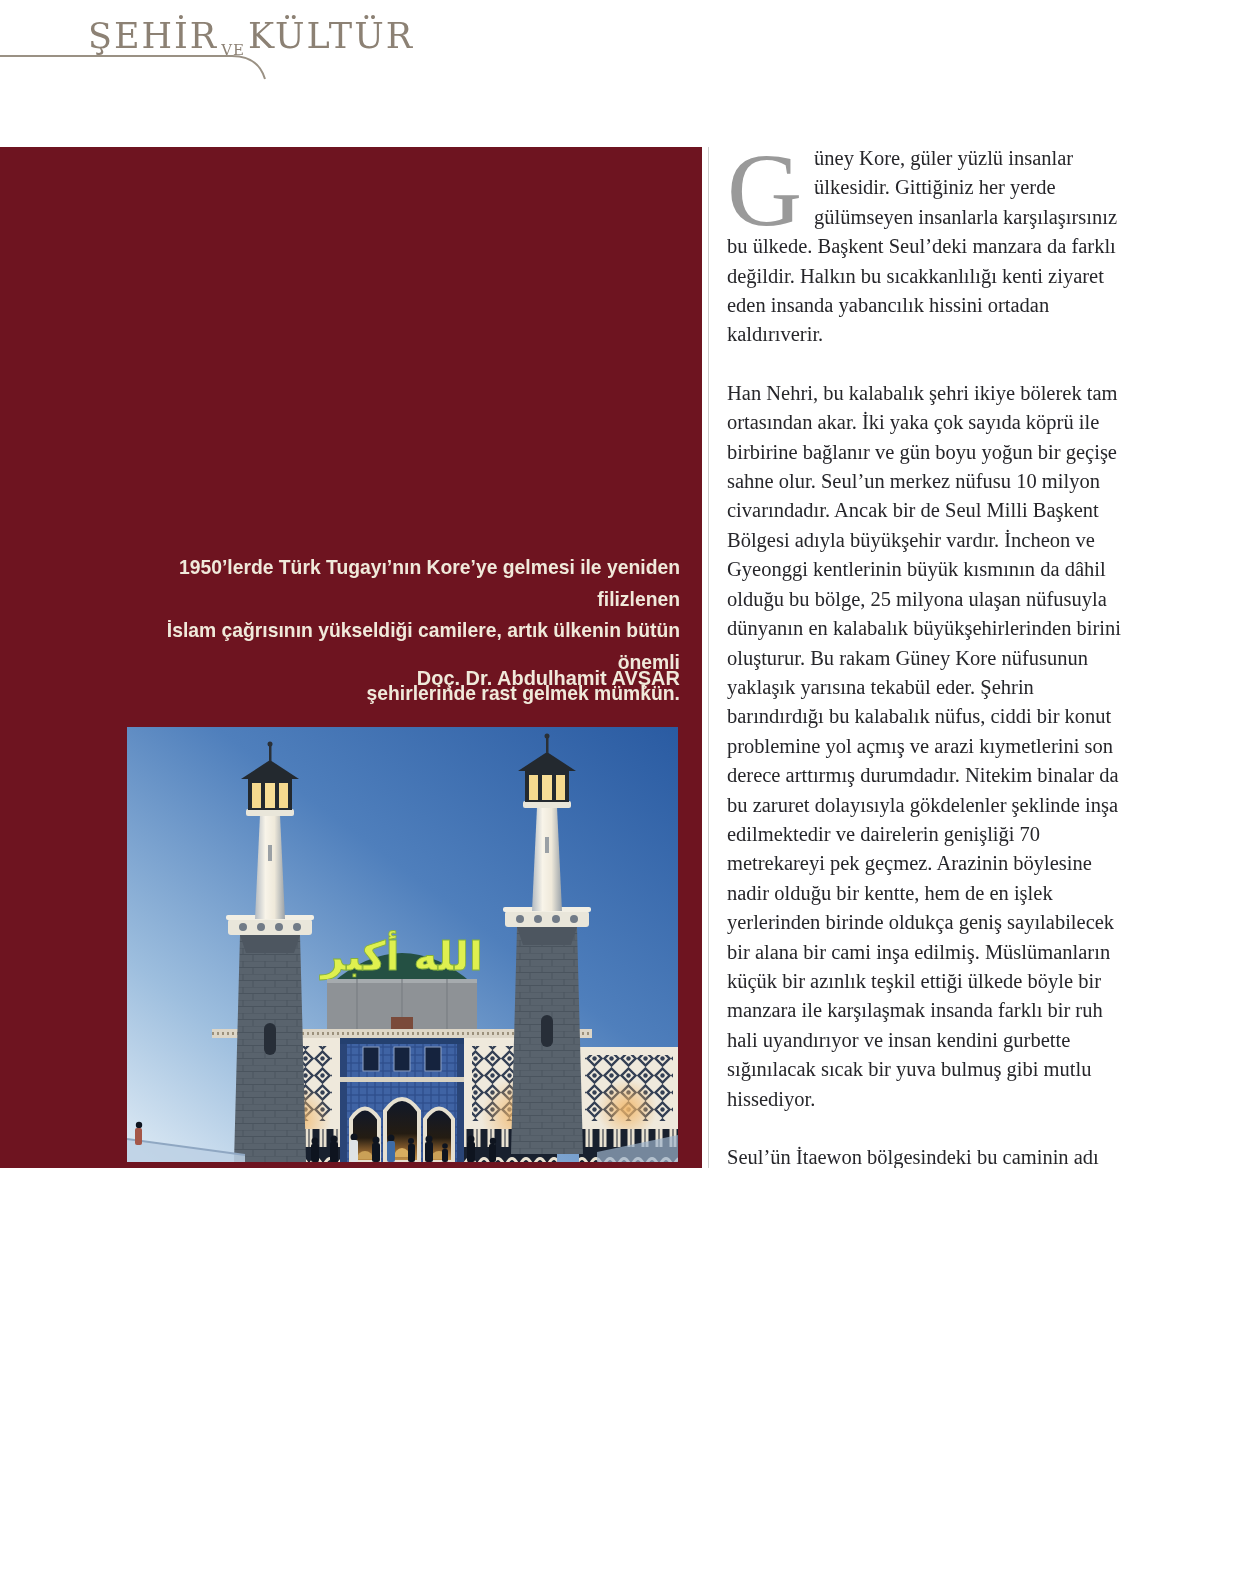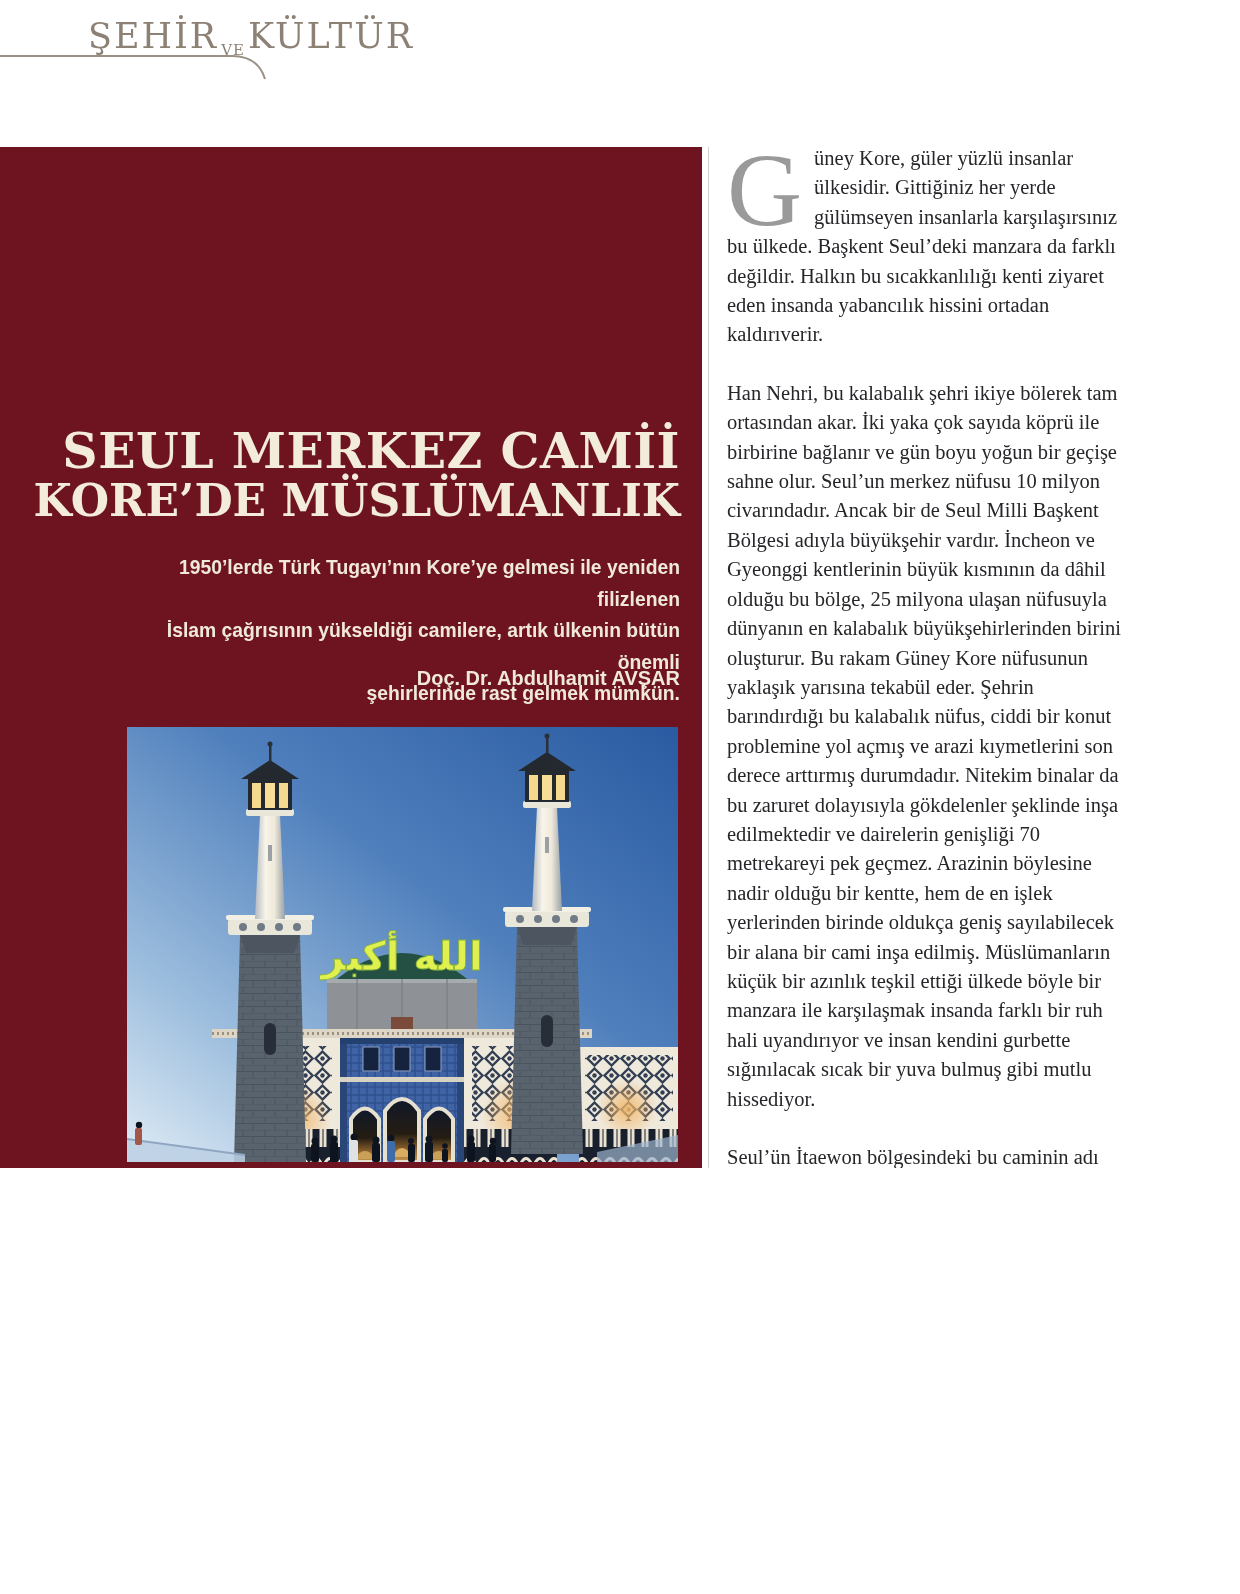--- a/index.html
+++ b/index.html
@@ -51,24 +51,20 @@
 <div class="page">
 
   <div class="logo">
     <span>ŞEHİR</span><span class="ve">VE</span><span>KÜLTÜR</span>
   </div>
   <svg class="logo-rule" width="300" height="32" viewBox="0 0 300 32">
     <path d="M0 6 H232 Q258 6 265 29" fill="none" stroke="#9a9184" stroke-width="2"></path>
   </svg>
 
   <aside class="red-panel">
-    <h1 class="feature-title">
-      <span class="t1">SEUL MERKEZ CAMİİ</span>
-      <span class="t2">KORE’DE MÜSLÜMANLIK</span>
-    </h1>
     <p class="subtitle">
       <span>1950’lerde Türk Tugayı’nın Kore’ye gelmesi ile yeniden filizlenen</span>
       <span>İslam çağrısının yükseldiği camilere, artık ülkenin bütün önemli</span>
       <span>şehirlerinde rast gelmek mümkün.</span>
     </p>
     <p class="author">Doç. Dr. Abdulhamit AVŞAR</p>
 
     <figure class="photo">
       <svg viewBox="0 0 551 435" preserveAspectRatio="none">
         <defs>

